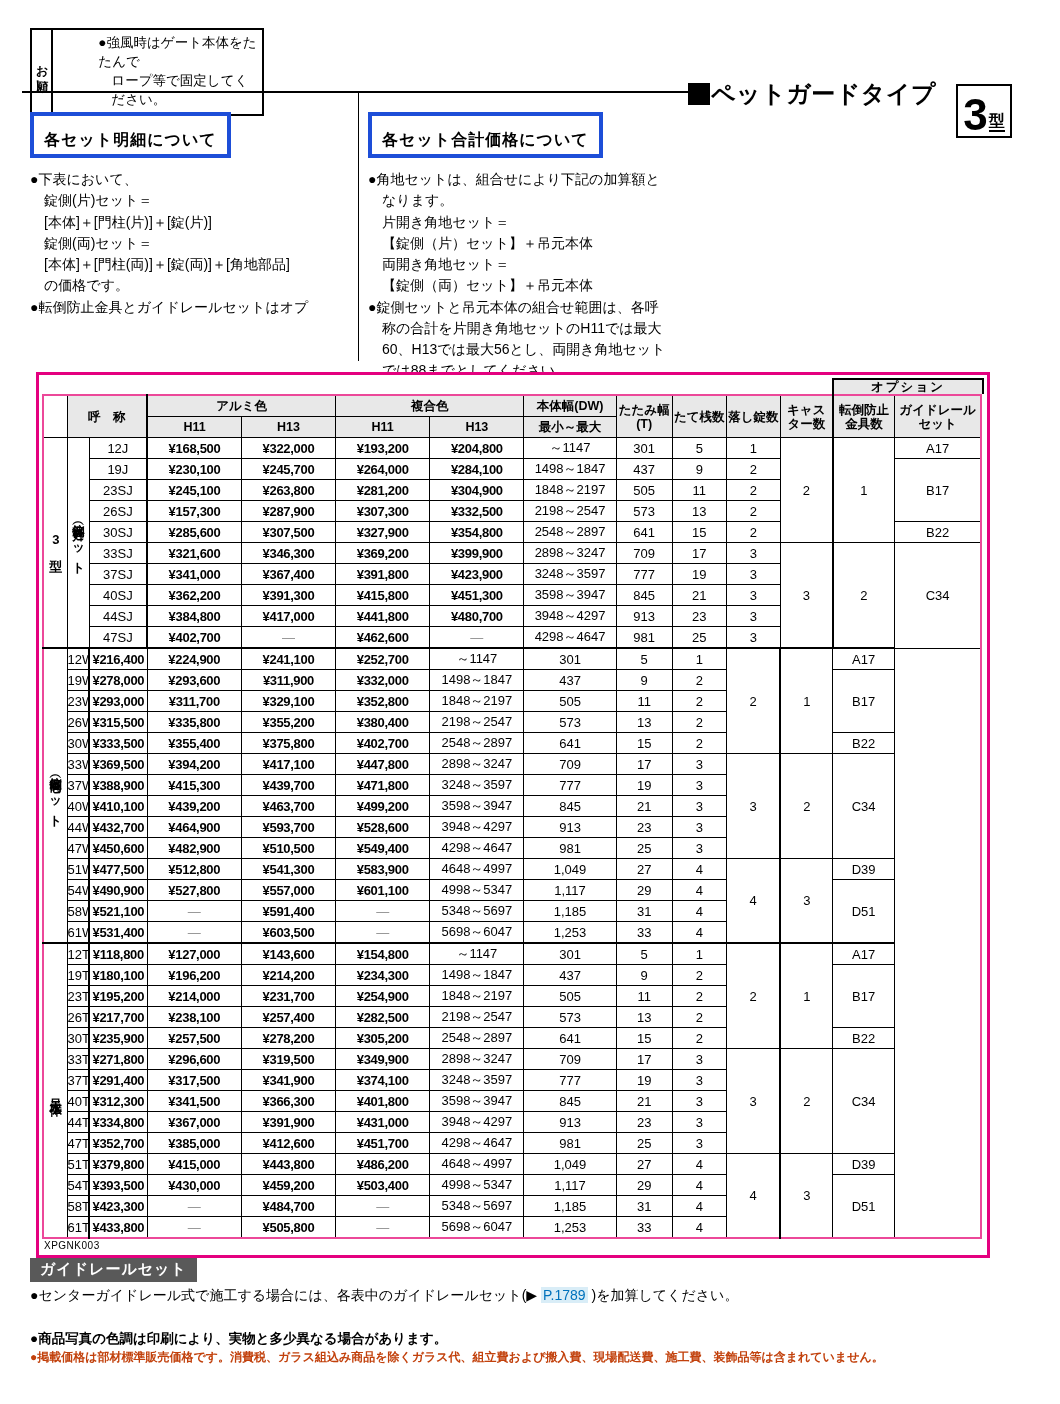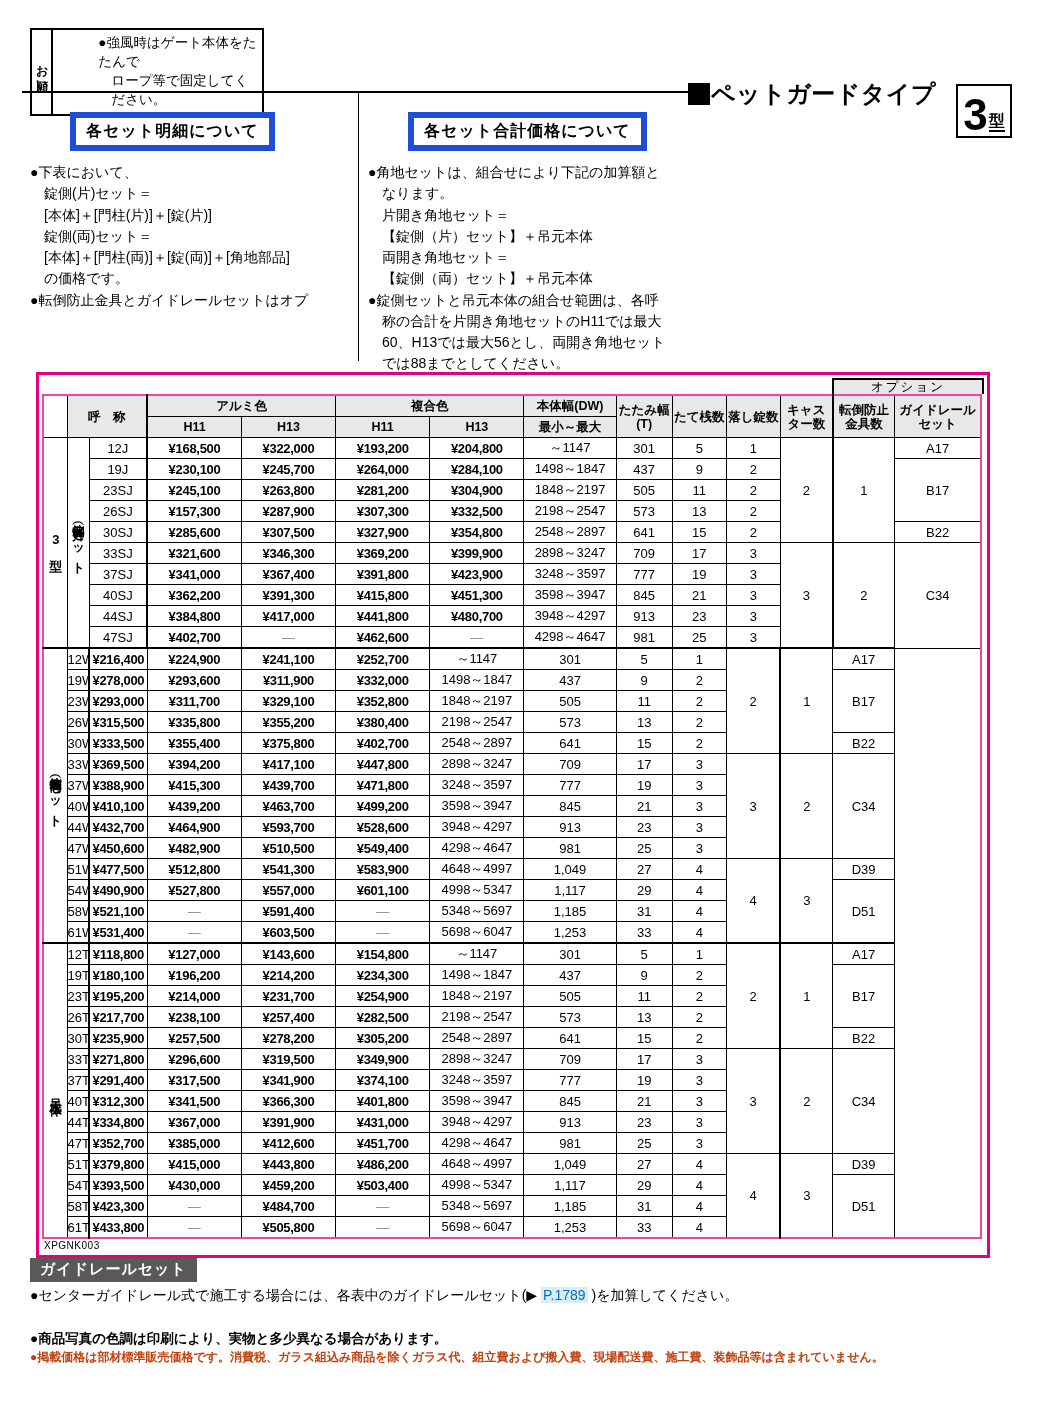--- a/index.html
+++ b/index.html
@@ -18,28 +18,28 @@
   #col-divider{position:absolute;left:358px;top:91px;width:1px;height:270px;background:#000;}
   #page-title{position:absolute;left:688px;top:78px;font-size:24px;font-weight:700;letter-spacing:.5px;display:flex;align-items:center;}
   #page-title .sq{width:22px;height:22px;background:#000;display:inline-block;margin-right:1px;}
   #model-badge{position:absolute;left:956px;top:84px;width:56px;height:54px;border:2px solid #000;box-sizing:border-box;display:flex;align-items:flex-end;justify-content:center;padding-bottom:4px;background:#fff;}
   #model-badge .num{font-size:44px;font-weight:700;line-height:.8;}
   #model-badge .suf{font-size:16px;font-weight:700;line-height:1;border-bottom:2px solid #000;padding-bottom:1px;margin-left:1px;}
   
   .note-col{position:absolute;top:112px;}
   #note-left{left:30px;width:322px;}
   #note-right{left:368px;width:412px;}
-  .note-heading{display:inline-block;border:6px solid #1d4ed8;padding:3px 10px 3px;font-size:16px;font-weight:700;letter-spacing:1px;margin-left:40px;}
+  .note-heading{display:inline-block;border:4px solid #1d4ed8;padding:14px 10px 3px;font-size:16px;font-weight:700;letter-spacing:1px;}
   .note-body{margin-top:11px;font-size:14px;line-height:1.52;font-weight:500;}
   .note-body .cont{padding-left:14px;}
   .plink{color:#0072bc;background:#d9edf7;padding:0 2px;text-decoration:none;}
   
   #table-frame{position:absolute;left:36px;top:372px;width:954px;border:3px solid #e4007f;padding:3px;box-sizing:border-box;background:#fff;}
   #opt-row{position:relative;height:16px;}
-  #opt-box{position:absolute;right:0;top:0;width:152px;height:16px;border:2px solid #000;border-bottom:none;background:#e8e8e8;box-sizing:border-box;display:flex;align-items:center;justify-content:center;font-size:12.5px;font-weight:400;letter-spacing:2px;}
+  #opt-box{position:absolute;right:0;top:0;width:152px;height:16px;border:2px solid #000;border-bottom:none;background:#e8e8e8;box-sizing:border-box;display:flex;align-items:center;justify-content:center;font-size:12.5px;font-weight:700;letter-spacing:2px;}
   table.price{border-collapse:collapse;table-layout:fixed;width:940px;border:2px solid #ec4899;}
   table.price th,table.price td{border:1px solid #000;text-align:center;vertical-align:middle;padding:0;overflow:hidden;}
   table.price th{background:#e8e8e8;font-size:12.5px;font-weight:700;height:20px;white-space:pre-line;line-height:1.12;}
   table.price th.white{background:#fff;}
   table.price td{height:20px;font-size:13px;background:#fff;}
   td.price-cell{font-size:16px;font-weight:700;letter-spacing:-.3px;}
   td.dash{color:#8c8c8c;font-weight:400;font-size:14px;letter-spacing:0;}
   td.num-cell{font-size:13.5px;}
   td.name-cell{font-size:13px;font-weight:500;}
   .bL2{border-left:2px solid #000 !important;}

